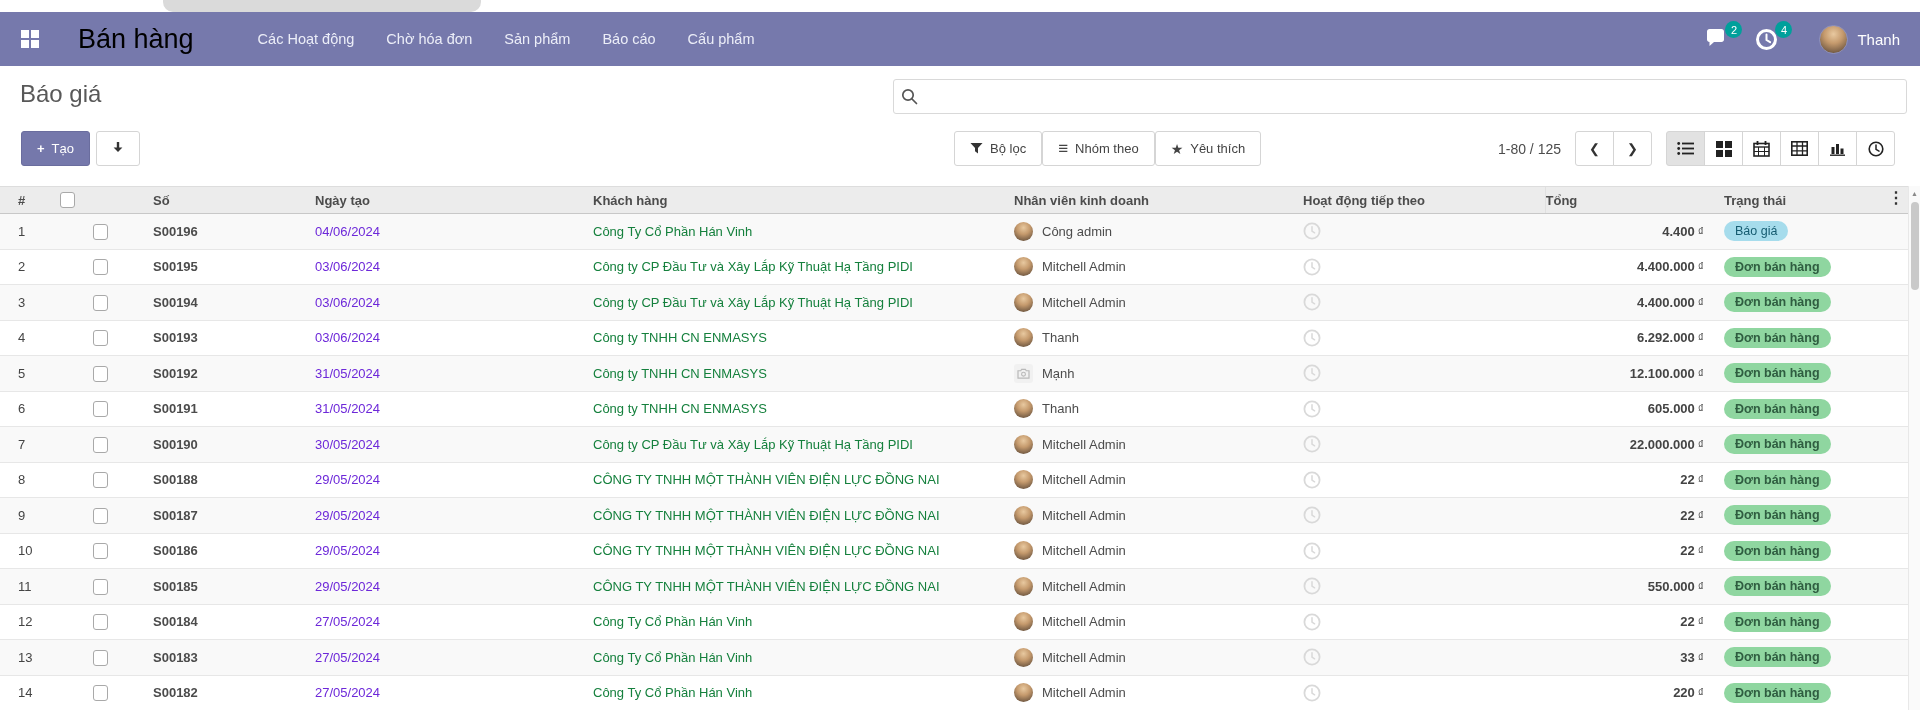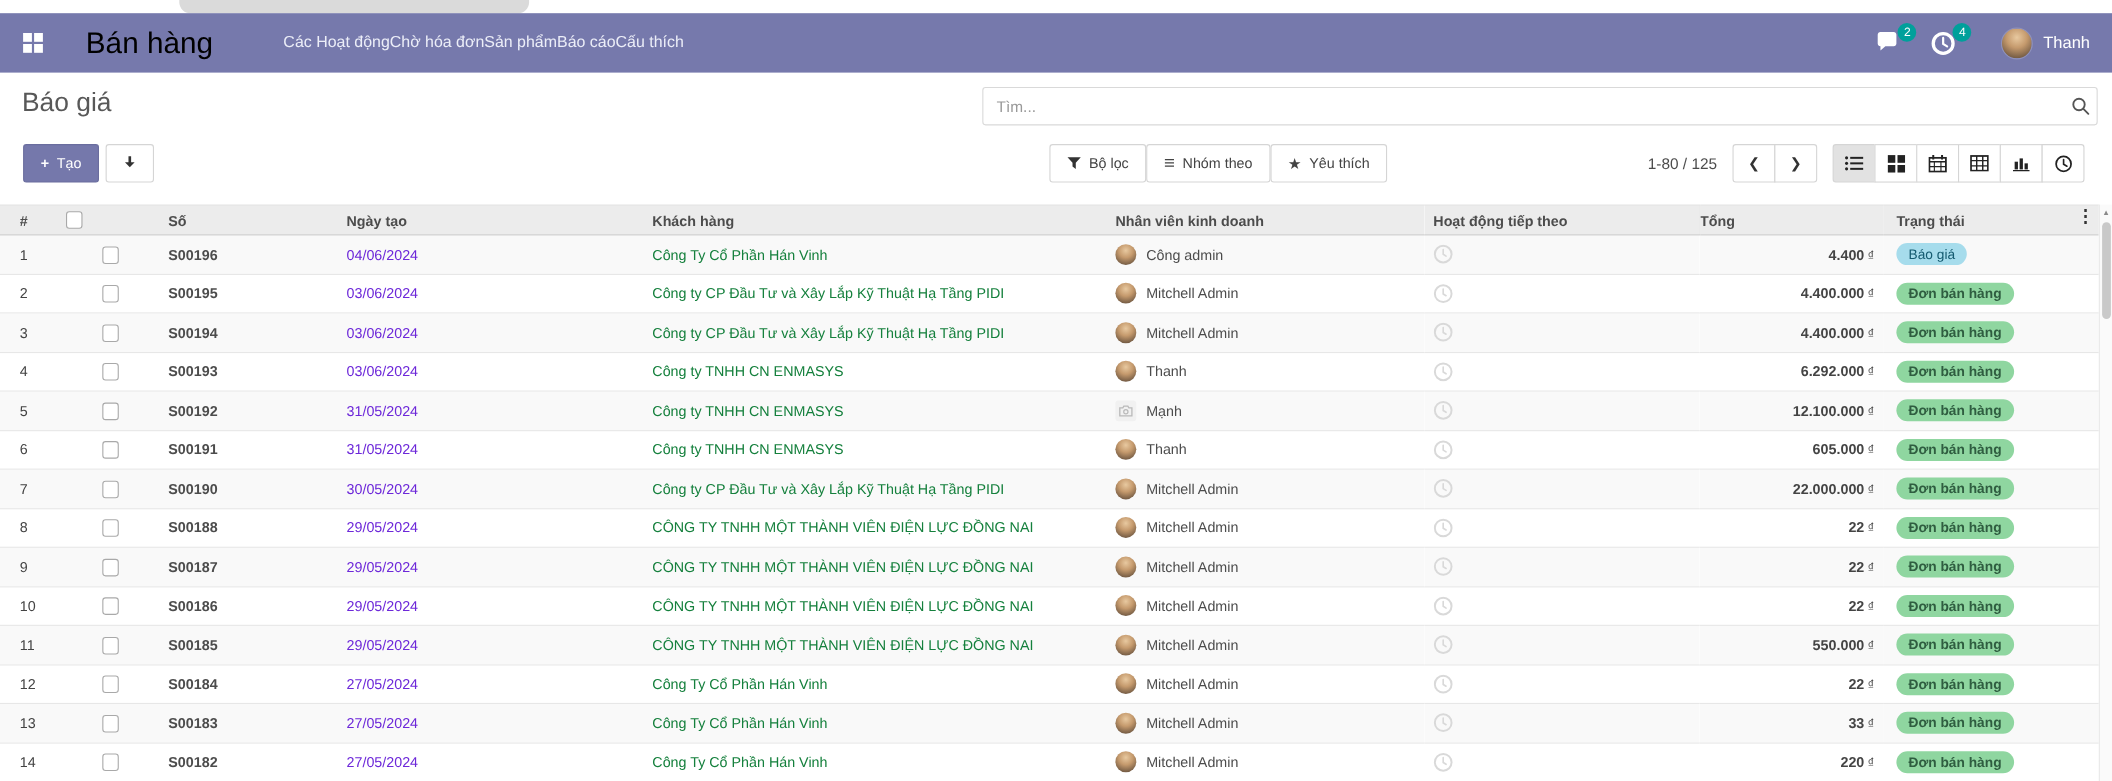--- a/index.html
+++ b/index.html
@@ -9,21 +9,21 @@
   
   .top-strip { position:absolute; left:0; top:0; width:1920px; height:12px; background:#fff; }
   .tab-remnant { position:absolute; left:163px; top:0; width:318px; height:12px;
     background:#dadada; border-radius:0 0 10px 10px; }
 
   
   .navbar { position:absolute; left:0; top:12px; width:1920px; height:54px;
     background:#7679ac; display:flex; align-items:center; padding:0 20px; }
   .apps-icon { width:20px; height:20px; cursor:pointer; flex:none; }
   .app-title { color:#000000; font-size:27px; margin-left:38px; white-space:nowrap; cursor:pointer; }
-  .nav-menus { display:flex; margin-left:64px; }
+  .nav-menus { display:flex; gap:32px; margin-left:64px; }
   .nav-item { color:#eceef8; font-size:14.5px; cursor:pointer; white-space:nowrap; }
   .nav-right { margin-left:auto; display:flex; align-items:center; gap:26px; }
   .icon-wrap { position:relative; width:24px; height:22px; cursor:pointer; }
   .nav-badge { position:absolute; top:-7px; right:-13px; min-width:17px; height:17px;
     background:#00a09b; color:#fff; font-size:11px; border-radius:9px;
     display:flex; align-items:center; justify-content:center; padding:0 4px; }
   .nav-avatar { width:29px; height:29px; border-radius:50%; margin-left:14px;
     background:radial-gradient(circle at 50% 30%, #e8c9a0 0%, #c59a6d 40%, #7a6047 78%, #4e3f31 100%);
     border:1px solid #8f92bd; cursor:pointer; flex:none; }
   .nav-username { color:#fff; font-size:15px; margin-left:9px; cursor:pointer; }
@@ -123,21 +123,21 @@
       <rect x="1" y="11" width="8" height="8" fill="#fff"></rect>
         <rect x="11" y="11" width="8" height="8" fill="#fff"></rect>
     </svg>
   </div>
   <div class="app-title">Bán hàng</div>
   <div class="nav-menus">
     <span class="nav-item">Các Hoạt động</span>
     <span class="nav-item">Chờ hóa đơn</span>
     <span class="nav-item">Sản phẩm</span>
     <span class="nav-item">Báo cáo</span>
-    <span class="nav-item">Cấu thích</span>
+    <span class="nav-item">Cấu phẩm</span>
   </div>
   <div class="nav-right">
     <div class="icon-wrap">
       <span>
         <svg width="24" height="22" viewBox="0 0 24 22">
           <path d="M2 3.5C2 2.1 3.1 1 4.5 1h12C17.9 1 19 2.1 19 3.5v8c0 1.4-1.1 2.5-2.5 2.5H9l-4.5 4v-4H4.5C3.1 14 2 12.9 2 11.5z" fill="#fff"></path>
         </svg>
       </span>
       <span class="nav-badge">2</span>
     </div>
@@ -153,21 +153,20 @@
     <div style="display:flex;align-items:center;">
       <div class="nav-avatar"></div>
       <span class="nav-username">Thanh</span>
     </div>
   </div>
 </div>
 
 <div class="page-title">Báo giá</div>
 
 <div class="search-box">
-  <input class="search-input" value="" placeholder="Tìm..." style="">
   <span class="search-icon">
     <svg width="17" height="17" viewBox="0 0 17 17">
       <circle cx="7" cy="7" r="5.2" fill="none" stroke="#555" stroke-width="1.7"></circle>
       <path d="M11 11l4.5 4.5" stroke="#555" stroke-width="1.7" stroke-linecap="round"></path>
     </svg>
   </span>
 </div>
 
 <div class="left-buttons">
   <button class="btn btn-primary">

